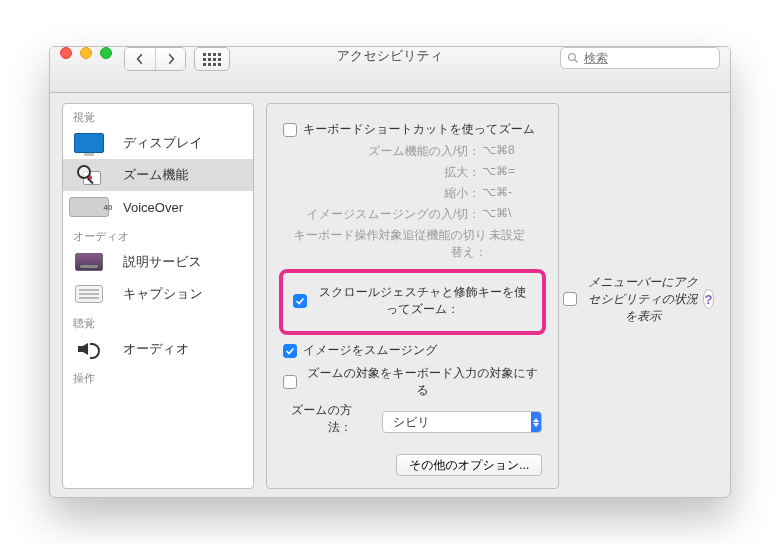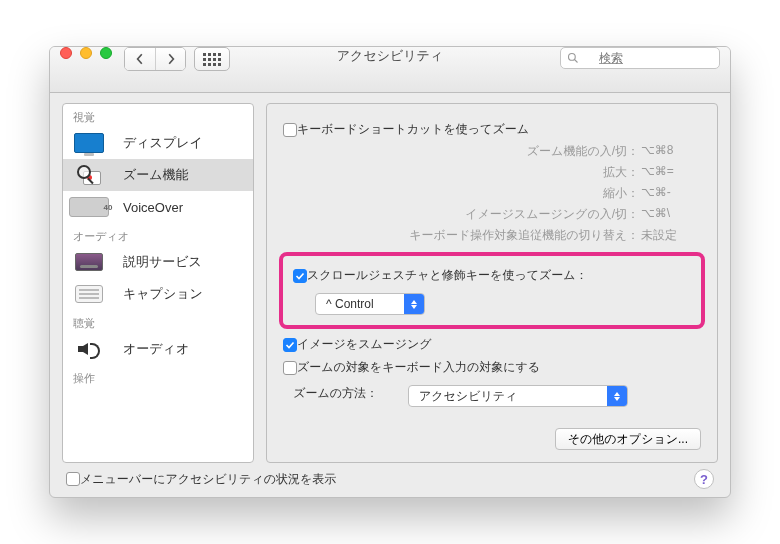--- a/index.html
+++ b/index.html
@@ -33,25 +33,25 @@
   .tl.yellow { background:#ffbd2e; border:1px solid #e1a11e;}
   .tl.green { background:#28c940; border:1px solid #17a82c;}
   .seg { display:flex; border:1px solid #b8b8b8; border-radius:5px; overflow:hidden; background:#fff; height:24px; }
   .seg button { background:linear-gradient(#fff,#f1f1f1); border:none; width:30px; display:flex; align-items:center; justify-content:center; cursor:pointer; }
   .seg button + button { border-left:1px solid #cfcfcf; }
   .seg svg { width:12px; height:12px; fill:#555; }
   .apps-btn { margin-left:8px; width:36px; height:24px; border:1px solid #b8b8b8; border-radius:5px; background:linear-gradient(#fff,#f1f1f1); display:flex; align-items:center; justify-content:center; cursor:pointer;}
   .dots { display:grid; grid-template-columns:repeat(4,3px); grid-auto-rows:3px; gap:2px; }
   .dots span { background:#555; width:3px; height:3px; }
   .title { position:absolute; left:0; right:0; text-align:center; font-size:13px; color:#4a4a4a; pointer-events:none; }
-  .search { margin-left:auto; width:160px; height:22px; border:1px solid #c5c5c5; border-radius:5px; background:#fff; display:flex; align-items:center; padding:0 6px; color:#9a9a9a; font-size:12px; gap:20px;text-decoration:underline;}
+  .search { margin-left:auto; width:160px; height:22px; border:1px solid #c5c5c5; border-radius:5px; background:#fff; display:flex; align-items:center; padding:0 6px; color:#9a9a9a; font-size:12px; gap:5px;text-decoration:underline;}
   .search svg { width:12px; height:12px; fill:#9a9a9a; flex:none; }
   .search input { border:none; outline:none; width:100%; font-size:12px; background:transparent; color:#333;}
   
-  .body { flex:1; display:flex; flex-direction:column; padding:10px 12px 8px; }
+  .body { flex:1; display:flex; flex-direction:row; padding:10px 12px 8px; }
   .row { flex:1; display:flex; gap:12px; min-height:0; }
   
   .sidebar {
     width:192px; background:#fff; border:1px solid #bdbdbd; border-radius:4px;
     overflow-y:auto; font-size:13px;
   }
   .section-h { color:#8a8a8a; font-size:11px; padding:6px 10px 2px; }
   .item { display:flex; align-items:center; gap:18px; padding:5px 10px; cursor:pointer; }
   .item.selected { background:#dcdcdc; }
   .icon-box { width:32px; height:22px; display:flex; align-items:center; justify-content:center; flex:none; }
@@ -72,21 +72,21 @@
   .ic-audio { position:relative; width:22px; height:20px; }
   .ic-audio .cone{ position:absolute; left:0; top:4px; width:0;height:0;border-top:6px solid transparent;border-bottom:6px solid transparent;border-right:10px solid #333;}
   .ic-audio .body2{position:absolute;left:0;top:7px;width:6px;height:6px;background:#333;}
   .ic-audio:after{content:"";position:absolute;right:0;top:4px;width:8px;height:12px;border:2px solid #333;border-left:none;border-radius:0 12px 12px 0;}
   
   .pane {
     flex:1; background:#ececec; border:1px solid #bdbdbd; border-radius:4px;
     padding:14px 16px 12px; font-size:12px; color:#333; overflow:auto;
     display:flex; flex-direction:column;
   }
-  .chk-row { display:flex; align-items:center; margin:3px 0; }
+  .chk-row { display:flex; align-items:center; gap:6px; margin:3px 0;text-align:center; }
   .chk { width:14px; height:14px; border:1px solid #999; border-radius:3px; background:#fff; flex:none; display:flex; align-items:center; justify-content:center;}
   .chk.checked { background:#1a82ff; border-color:#1a82ff; }
   .chk.checked svg { width:10px; height:10px; fill:#fff; }
   .kv { display:flex; justify-content:flex-end; gap:2px; color:#9a9a9a; margin:2px 0; font-size:12px;}
   .kv .k{ text-align:right; }
   .kv .v{ width:60px; text-align:left; }
   .highlight { border:4px solid #e62e8a; border-radius:8px; padding:8px 10px 10px; margin:6px -4px 4px; }
   .select {
     display:inline-flex; align-items:center; height:22px;
     border:1px solid #bfbfbf; border-radius:4px; background:#fff;
@@ -96,21 +96,21 @@
   .select .arrow{ width:20px; align-self:stretch; background:#2f7bff; display:flex; flex-direction:column; align-items:center; justify-content:center; gap:1px;}
   .select .arrow i{ width:0;height:0;border-left:3px solid transparent;border-right:3px solid transparent;}
   .select .arrow i.up{border-bottom:4px solid #fff;}
   .select .arrow i.dn{border-top:4px solid #fff;}
   .select.wide .val{ padding-right:90px; }
   .form-row { display:flex; align-items:center; gap:8px; margin-top:0; }
   .form-row .lbl{ width:95px; text-align:right; color:#333;}
   .btn { margin-left:auto; margin-top:auto; height:22px; padding:0 12px; border:1px solid #bfbfbf; border-radius:4px; background:linear-gradient(#fff,#f1f1f1); font-size:12px; cursor:pointer;}
   
   .footer { display:flex; align-items:center; padding:6px 4px 0; font-size:12px; color:#333;}
-  .footer .chk-row{ margin:0; }
+  .footer .chk-row{ margin:0;font-style:italic; }
   .help { margin-left:auto; width:20px; height:20px; border:1px solid #bfbfbf; border-radius:50%; background:#fff; color:#7a5fcf; font-weight:bold; display:flex; align-items:center; justify-content:center; font-size:13px; cursor:pointer;}
 </style>
 </head>
 <body>
 
 <div class="window">
 
   <div class="toolbar">
     <div class="traffic">
       <div class="tl red"></div>
@@ -250,27 +250,20 @@
 
         <div class="highlight">
           <div class="chk-row">
             <div class="chk checked">
               <svg viewBox="0 0 10 10">
                   <path d="M1.5 5 4 7.5 8.5 2.5" stroke="#fff" stroke-width="1.6" fill="none"></path>
                 </svg>
             </div>
             <span>スクロールジェスチャと修飾キーを使ってズーム：</span>
           </div>
-          <div class="select">
-            <span class="val">^ Control</span>
-            <span class="arrow">
-                <i class="up"></i>
-                <i class="dn"></i>
-              </span>
-          </div>
         </div>
 
         <div class="chk-row">
           <div class="chk checked">
             <svg viewBox="0 0 10 10">
                 <path d="M1.5 5 4 7.5 8.5 2.5" stroke="#fff" stroke-width="1.6" fill="none"></path>
               </svg>
           </div>
           <span>イメージをスムージング</span>
         </div>

